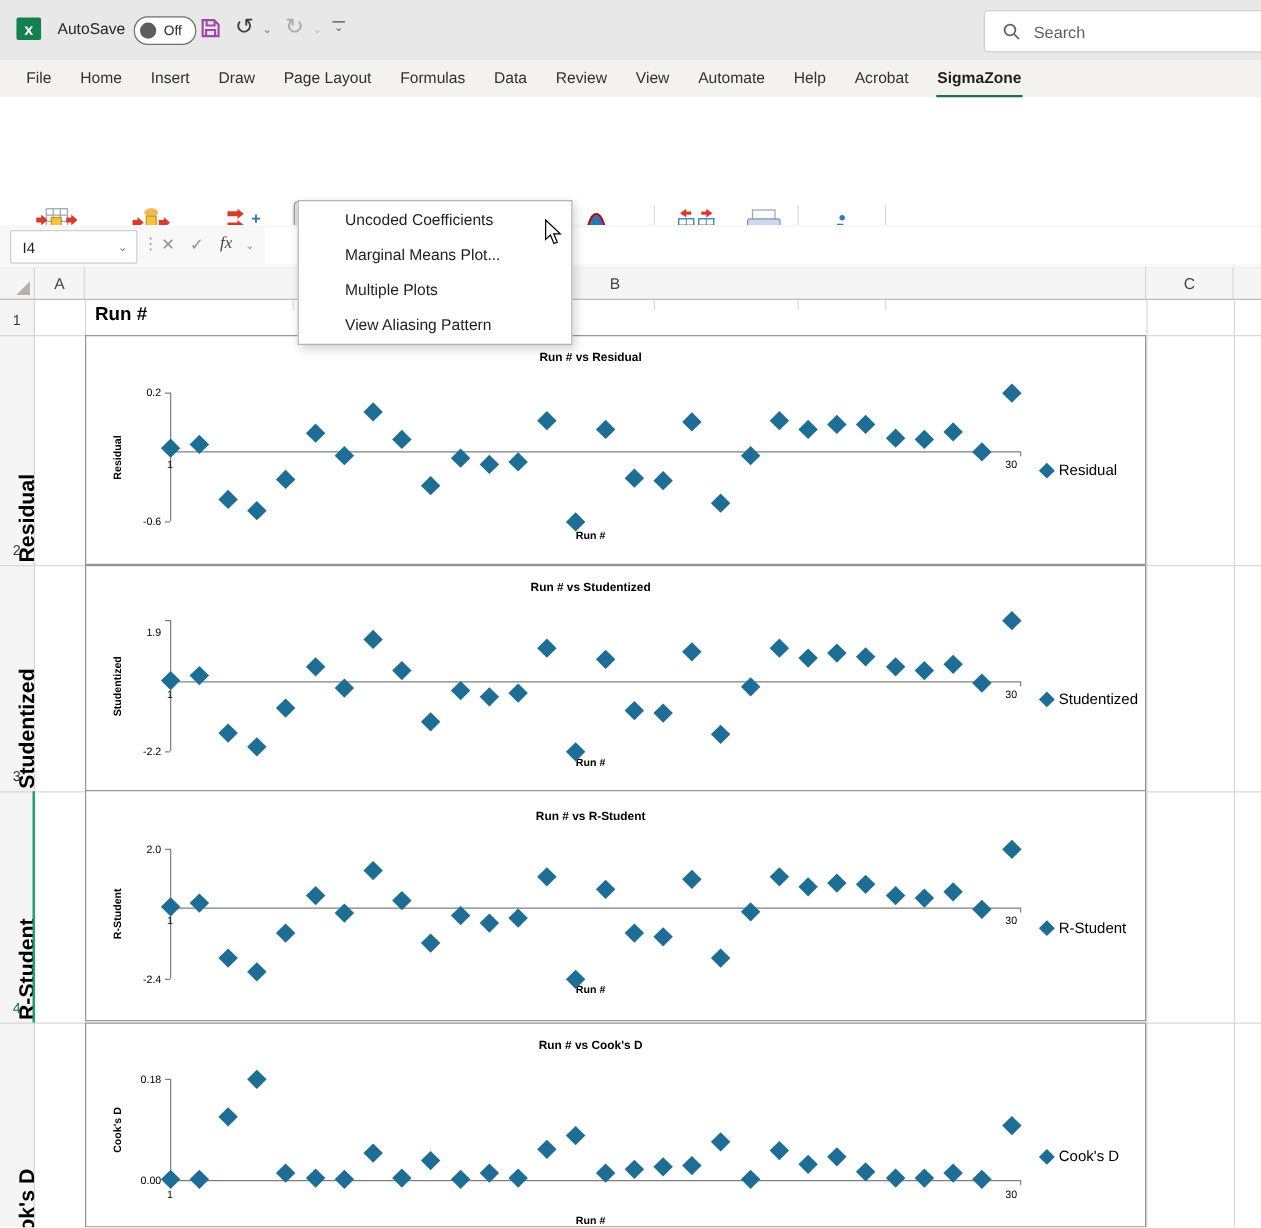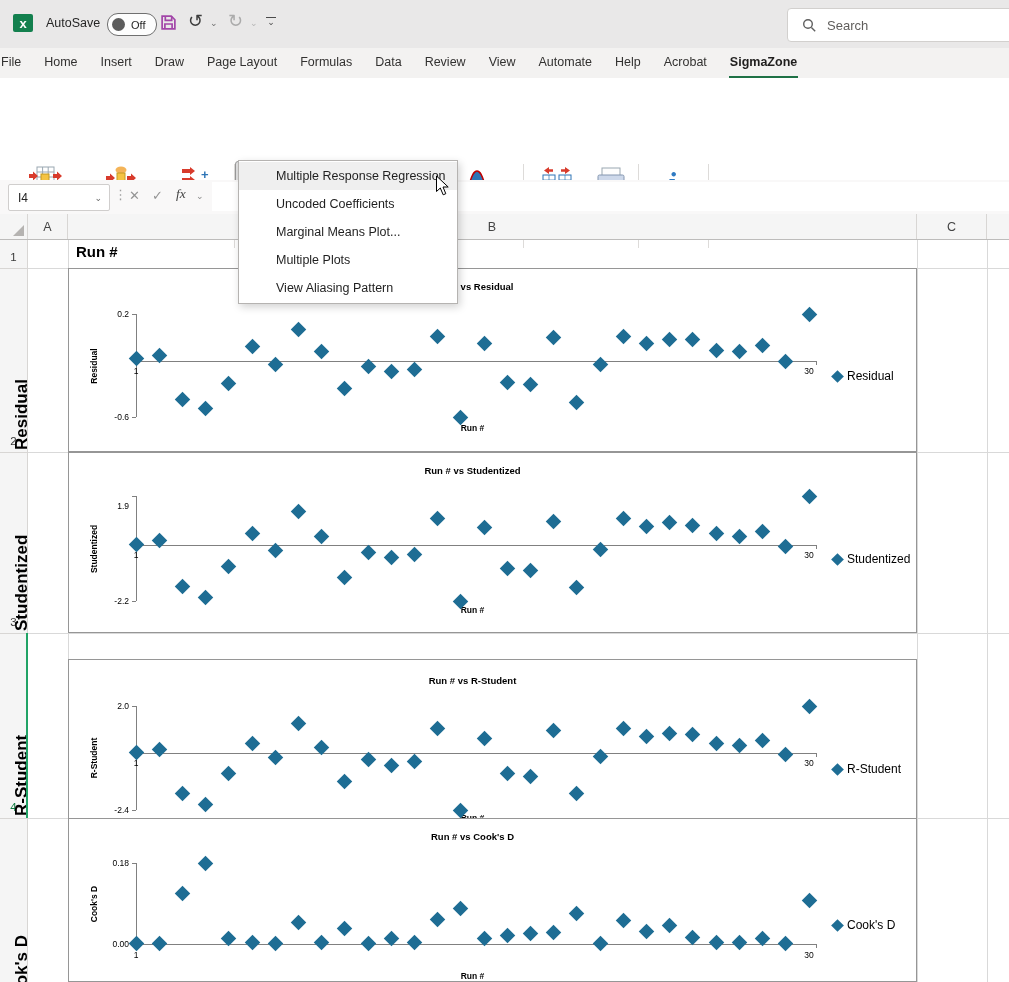--- a/index.html
+++ b/index.html
@@ -18,21 +18,21 @@
   .redo{position:absolute;left:228px;top:10px;font-size:18px;color:#ababab;}
   .tinychev{position:absolute;top:18px;font-size:9px;color:#6e6e6e;}
   .qatmore{position:absolute;left:266px;top:17px;width:10px;border-top:1.6px solid #4a4a4a;}
   .qatmore .c{display:block;font-size:9px;color:#4a4a4a;line-height:8px;text-align:center;}
   .searchbox{position:absolute;left:787px;top:8px;width:230px;height:32px;background:#fff;
              border:1px solid #d2d0ce;border-radius:4px;display:flex;align-items:center;}
   .searchbox .ph{font-size:13px;color:#605e5c;margin-left:10px;}
   .searchbox svg{margin-left:14px;}
   
   .tabrow{position:absolute;left:0;top:48px;width:1009px;height:30px;background:#f3f2f1;
-          display:flex;align-items:stretch;gap:21px;box-sizing:border-box;}
+          display:flex;align-items:stretch;padding-left:20px;gap:21px;box-sizing:border-box;}
   .tab{display:flex;align-items:center;font-size:12.5px;color:#323130;
        border-bottom:2.5px solid transparent;padding:0 1px;white-space:nowrap;}
   .tab.active{font-weight:700;color:#201f1e;border-bottom-color:#1e7145;}
   
   .ribbon{position:absolute;left:0;top:78px;width:1009px;height:102px;background:#fff;
           border-bottom:1px solid #d8d6d4;}
   .rbtn{position:absolute;top:83px;height:74px;display:flex;flex-direction:column;align-items:center;
         box-sizing:border-box;border:1px solid transparent;border-radius:3px;}
   .rbtn.pressed{background:#e3e3e3;border-color:#9a9a9a;}
   .rbtn .ric{height:32px;margin-top:3px;display:flex;align-items:center;}
@@ -430,21 +430,21 @@
         <div class="c-pt" style="left: 641.672px; top: 75.4024px; background: rgb(30, 109, 148);"></div>
         <div class="c-pt" style="left: 664.879px; top: 77.7073px; background: rgb(30, 109, 148);"></div>
         <div class="c-pt" style="left: 688.086px; top: 73.0976px; background: rgb(30, 109, 148);"></div>
         <div class="c-pt" style="left: 711.293px; top: 87.6951px; background: rgb(30, 109, 148);"></div>
         <div class="c-pt" style="left: 734.5px; top: 37.5px; background: rgb(30, 109, 148);"></div>
         <div class="c-leg" style="top: 99px;">
           <span class="d" style="background: rgb(30, 109, 148);"></span>
           <span class="t">Studentized</span>
         </div>
       </div>
-      <div class="chart" style="top: 659px; height: 185px;">
+      <div class="chart" style="top: 632px; height: 185px;">
         <div class="c-title" style="top: 15px;">Run # vs R-Student</div>
         <div class="c-ylab" style="left: 25px; top: 98px;">R-Student</div>
         <div class="c-ytick" style="top: 46px;">2.0</div>
         <div class="c-ytick" style="top: 150px;">-2.4</div>
         <div class="c-vax" style="left: 67px; top: 46px; height: 104px;"></div>
         <div class="c-stub" style="left: 63px; top: 46px; width: 4px; height: 1px;"></div>
         <div class="c-stub" style="left: 63px; top: 150px; width: 4px; height: 1px;"></div>
         <div class="c-hax" style="left: 67px; top: 93.2727px; width: 680px;"></div>
         <div class="c-stub" style="left: 747px; top: 93.2727px; width: 1px; height: 4px;"></div>
         <div class="c-xtick" style="left: 57px; width: 20px; top: 98.2727px;">1</div>
@@ -529,21 +529,20 @@
         <div class="c-pt" style="left: 711.293px; top: 119.162px; background: rgb(30, 109, 148);"></div>
         <div class="c-pt" style="left: 734.5px; top: 75.625px; background: rgb(30, 109, 148);"></div>
         <div class="c-leg" style="top: 99px;">
           <span class="d" style="background: rgb(30, 109, 148);"></span>
           <span class="t">Cook's D</span>
         </div>
       </div>
     </div>
 
   <div class="menu" id="menu">
-      <div class="mitem hov">Multiple Response Regression</div>
       <div class="mitem">Uncoded Coefficients</div>
       <div class="mitem">Marginal Means Plot...</div>
       <div class="mitem">Multiple Plots</div>
       <div class="mitem">View Aliasing Pattern</div>
     </div>
 
   <span class="cursor">
     <svg width="15" height="22">
         <path d="M1.5 1 L1.5 16.5 L5.3 13 L8.2 19.8 L10.8 18.7 L8 12 L13.2 12 Z" fill="#fff" stroke="#000" stroke-width="1"></path>
       </svg>

